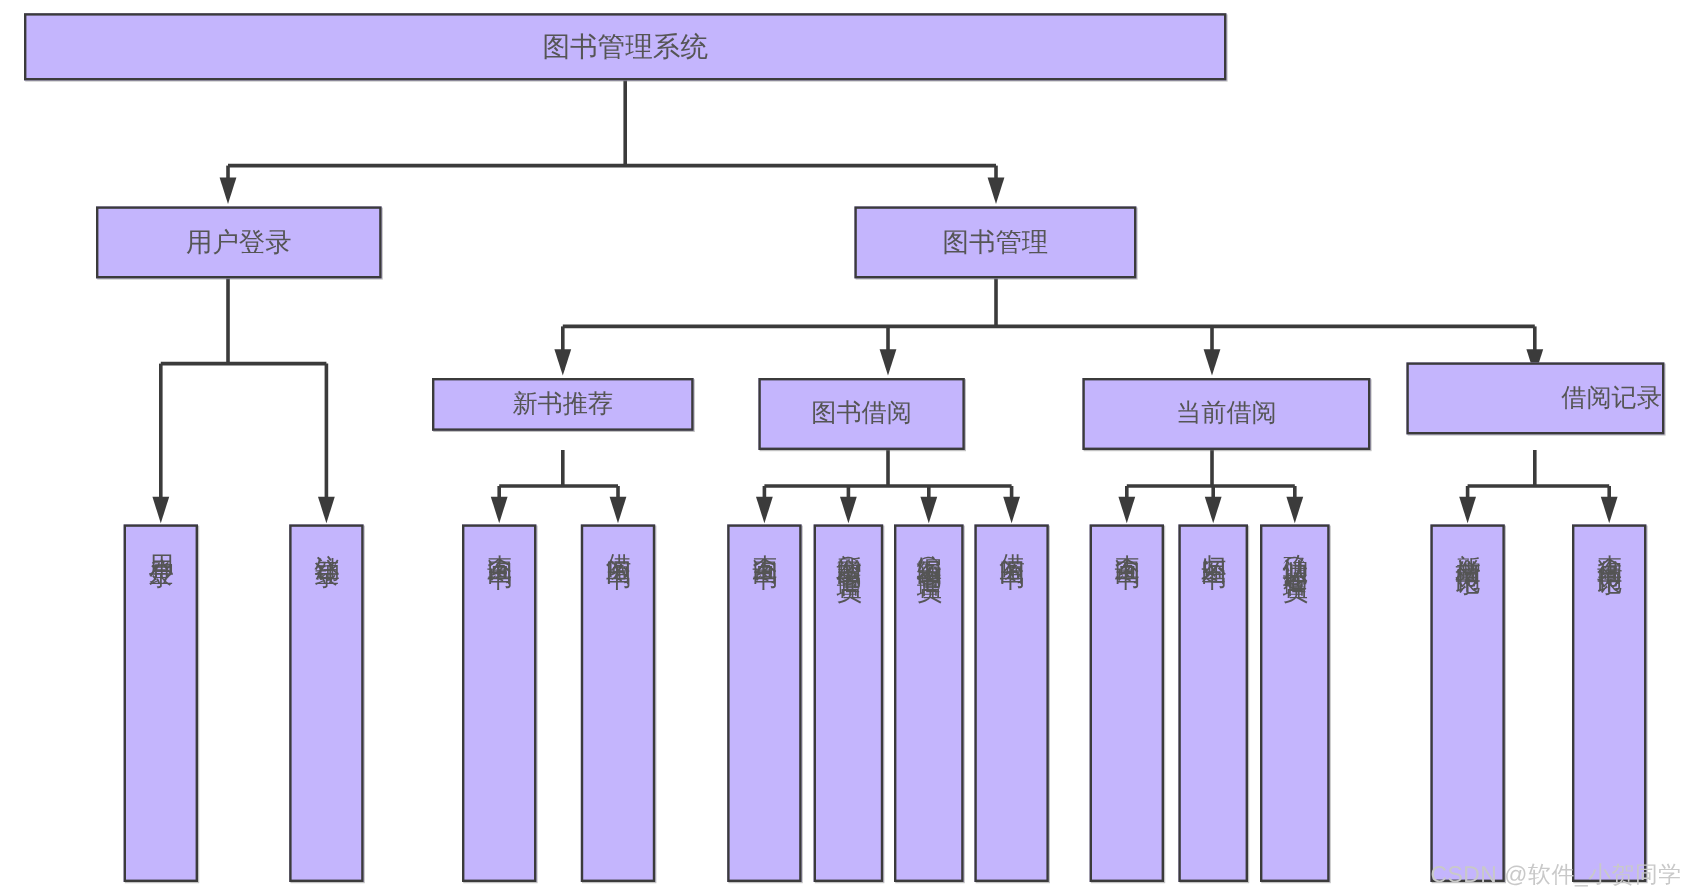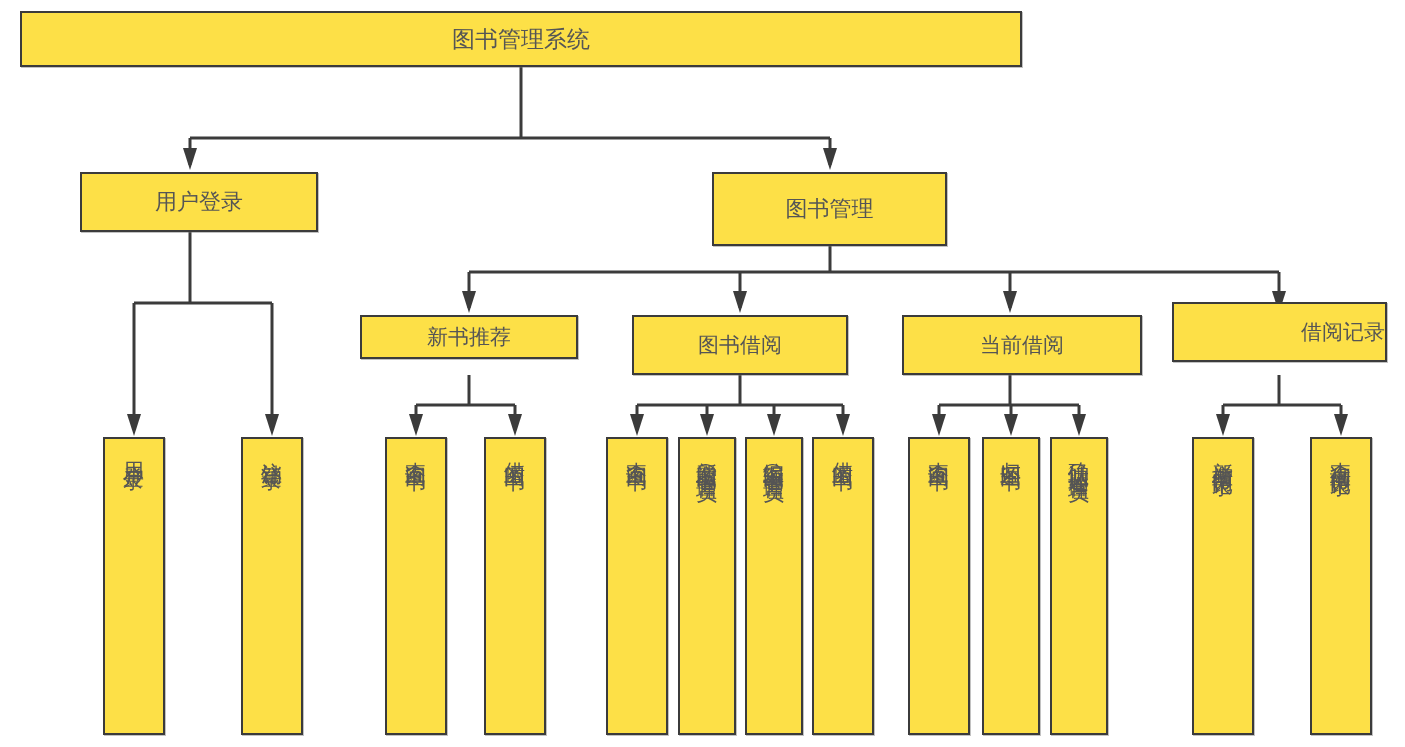--- a/index.html
+++ b/index.html
@@ -22,21 +22,21 @@
     left: 0;
     top: 0;
     width: 1405px;
     height: 747px;
     pointer-events: none;
   }
   .node {
     position: absolute;
     box-sizing: border-box;
     border: 2px solid #3b3b3b;
-    background: #fde047;
+    background: #c4b5fd;
     display: flex;
     align-items: center;
     justify-content: center;
     color: #4a4a4a;
     box-shadow: 1px 1px 0 rgba(120,120,120,0.45);
   }
   .node .label {
     color: #555555;
     text-align: center;
     line-height: 1.15;
@@ -135,29 +135,29 @@
   </svg>
 
   <div class="node root" id="root-node" style="left: 20px; top: 11px; width: 1002px; height: 56px;">
     <span class="label">图书管理系统</span>
   </div>
 
   <div id="level2-nodes">
       <div class="node level2" style="left: 80px; top: 172px; width: 238px; height: 60px;">
         <span class="label">用户登录</span>
       </div>
-      <div class="node level2" style="left: 712px; top: 172px; width: 235px; height: 74px;">
+      <div class="node level2" style="left: 712px; top: 172px; width: 235px; height: 60px;">
         <span class="label">图书管理</span>
       </div>
     </div>
   <div id="level3-nodes">
       <div class="node level3" style="left: 360px; top: 315px; width: 218px; height: 44px;">
         <span class="label">新书推荐</span>
       </div>
-      <div class="node level3" style="left: 632px; top: 315px; width: 216px; height: 60px;">
+      <div class="node level3" style="left: 632px; top: 315px; width: 172px; height: 60px;">
         <span class="label">图书借阅</span>
       </div>
       <div class="node level3" style="left: 902px; top: 315px; width: 240px; height: 60px;">
         <span class="label">当前借阅</span>
       </div>
       <div class="node level3" style="left: 1172px; top: 302px; width: 215px; height: 60px; justify-content: flex-end;">
         <span class="label">借阅记录</span>
       </div>
     </div>
   <div id="leaf-nodes">
@@ -195,14 +195,15 @@
         <span class="label">确认归还（管理员）</span>
       </div>
       <div class="node leaf" style="left: 1192px; top: 437px; width: 62px; height: 298px;">
         <span class="label">新增借阅记录</span>
       </div>
       <div class="node leaf" style="left: 1310px; top: 437px; width: 62px; height: 298px;">
         <span class="label">查询借阅记录</span>
       </div>
     </div>
 
+  <div class="watermark" style="left: 1192px; top: 716px; color: rgb(201, 201, 201);">CSDN @软件_小贺同学</div>
 
 </div>
 
 </body></html>

